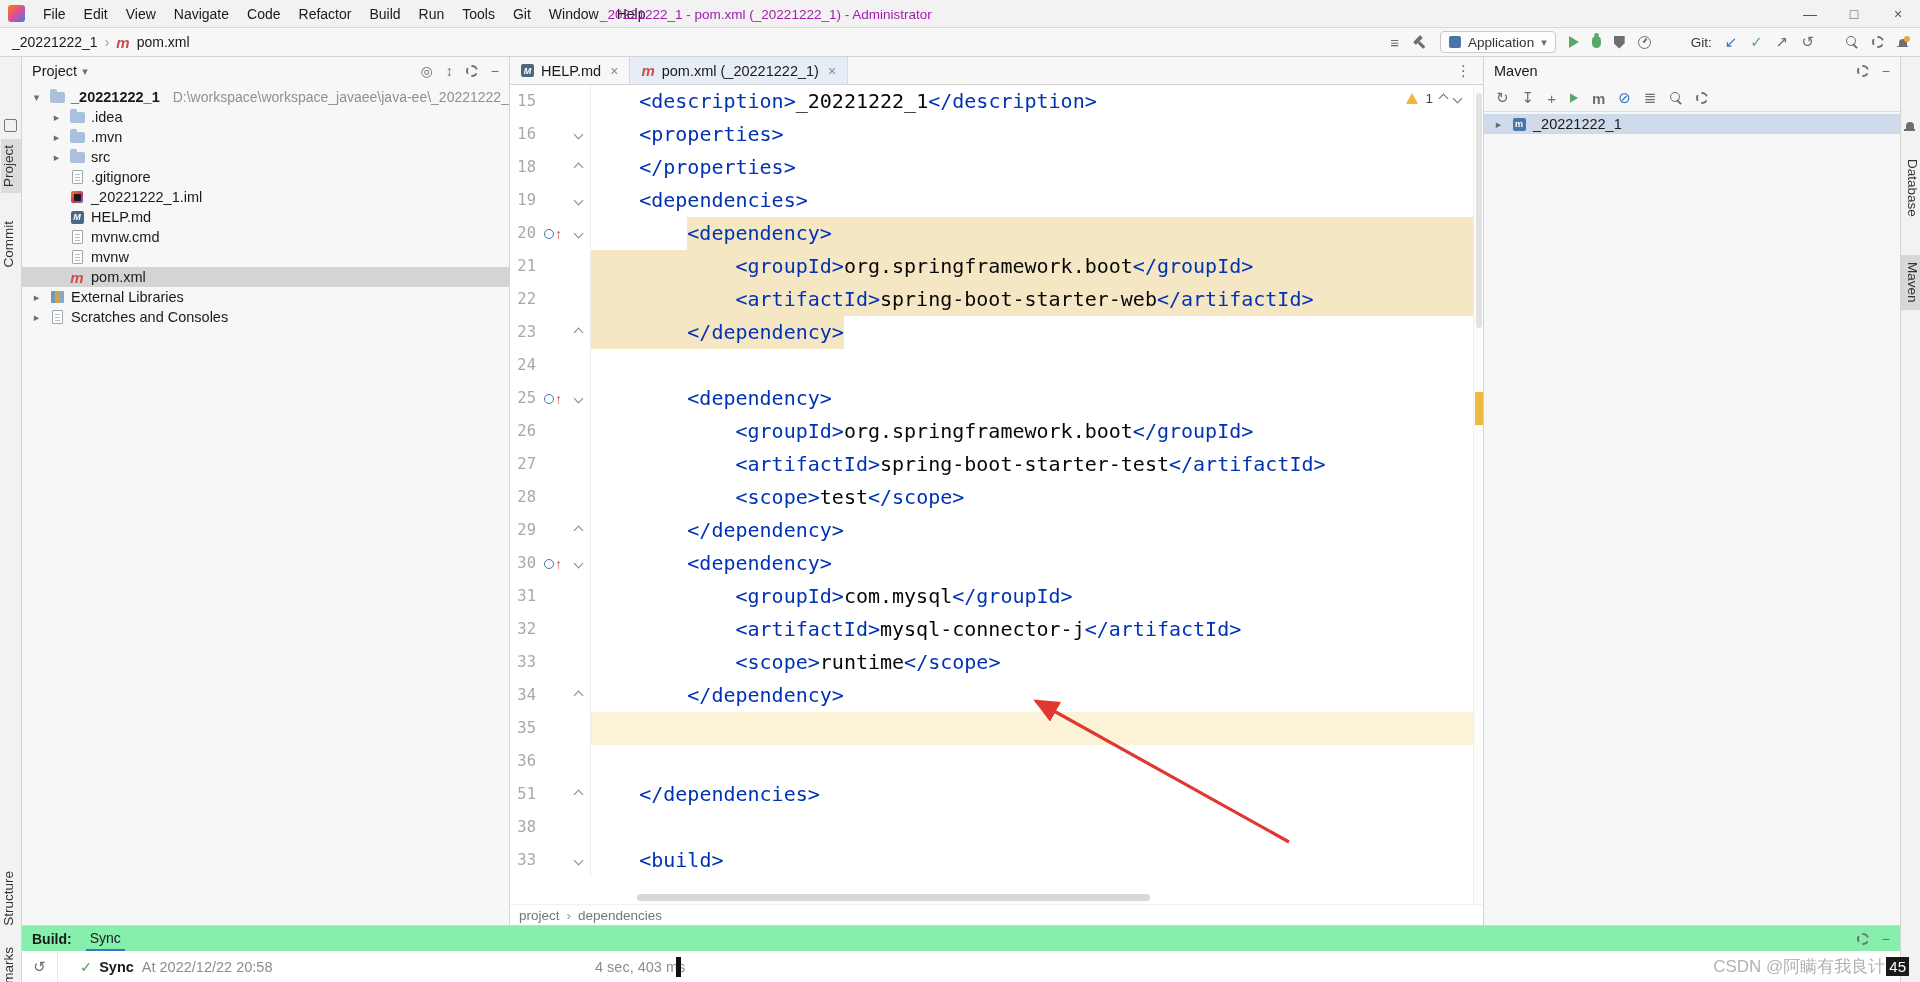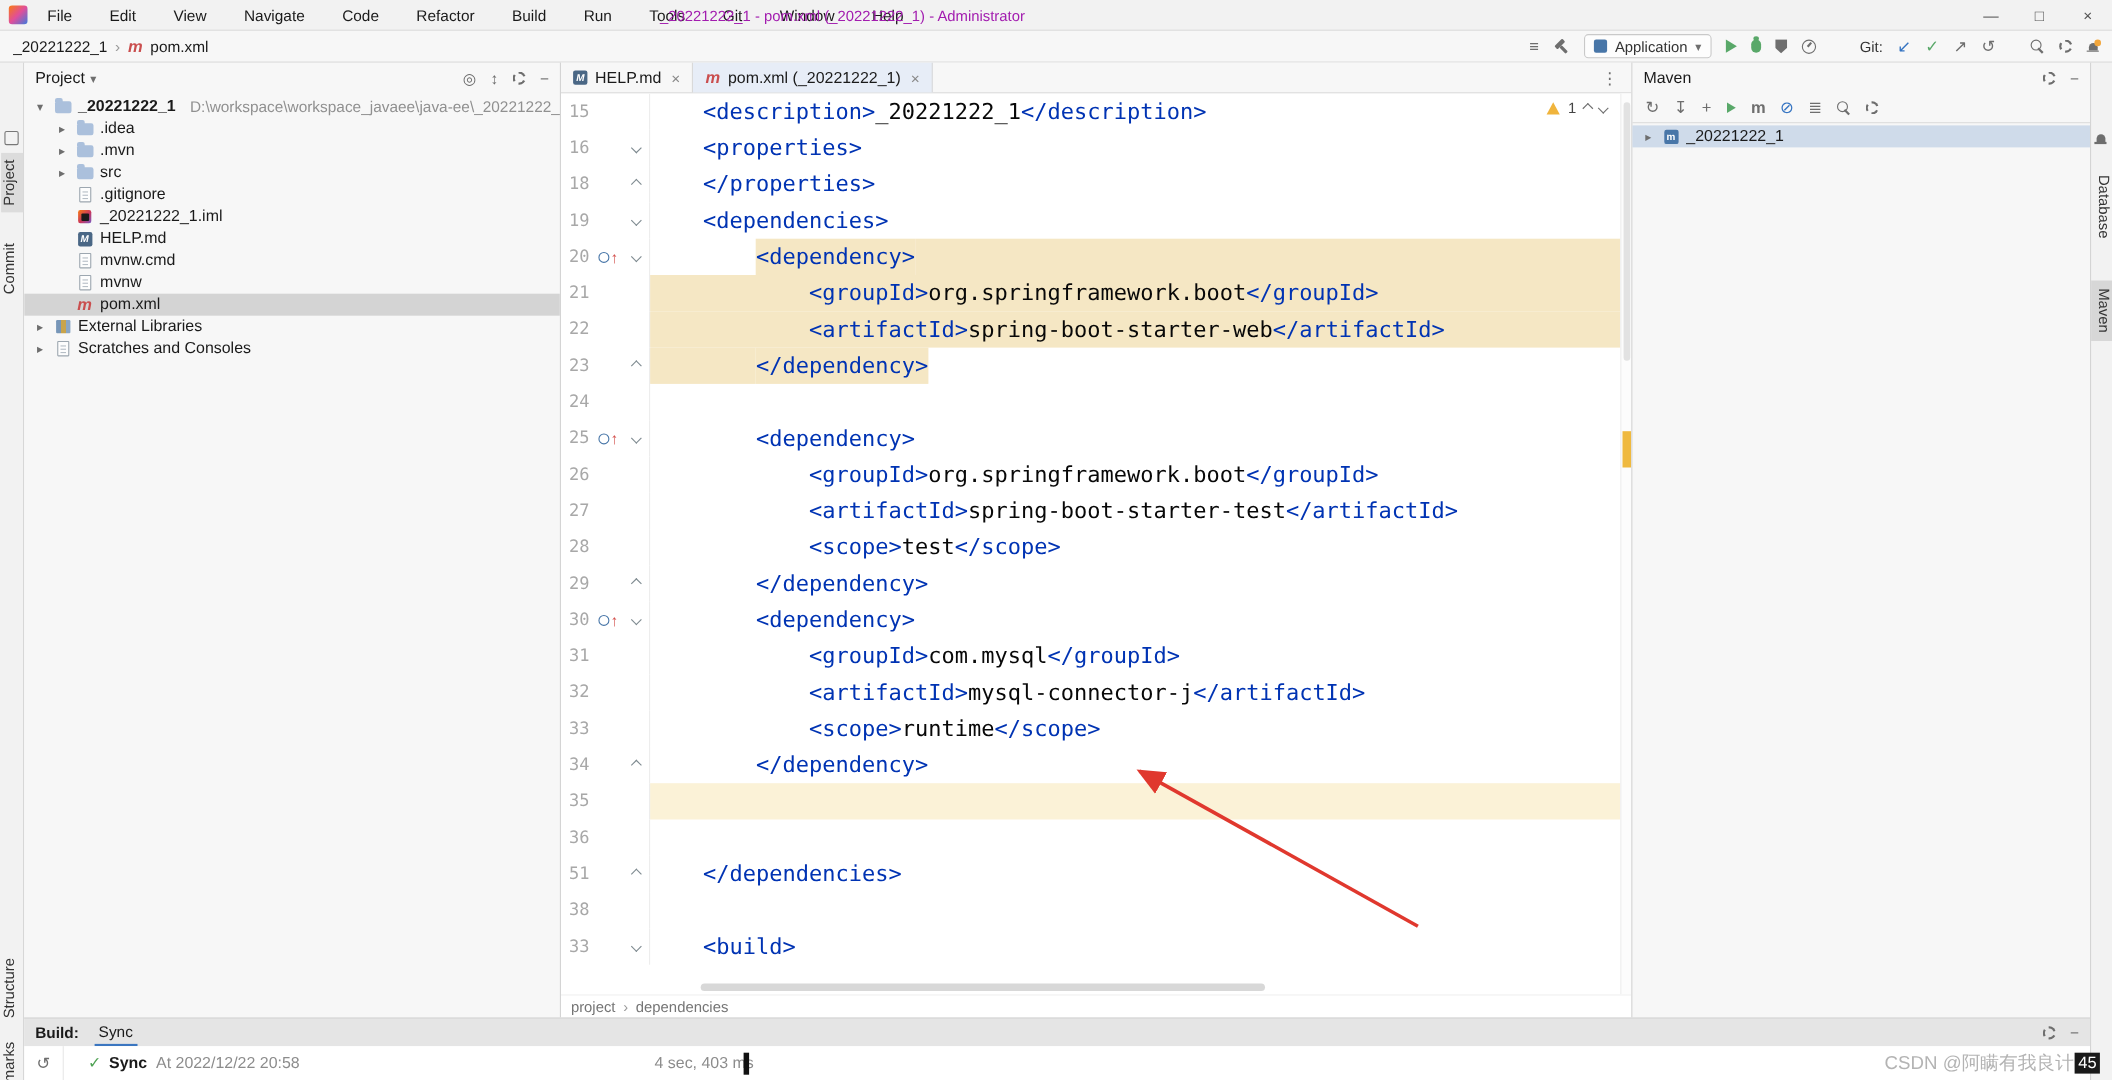--- a/index.html
+++ b/index.html
@@ -5,21 +5,21 @@
   *{box-sizing:border-box;margin:0;padding:0}
   html,body{background:#fff}
   #app{position:relative;width:1920px;height:982px;overflow:hidden;
        font-family:"Liberation Sans","DejaVu Sans",sans-serif;color:#1a1a1a;background:#fff;}
 
   
   #titlebar{position:absolute;top:0;left:0;width:1920px;height:28px;background:#f2f2f2;
             display:flex;align-items:center;border-bottom:1px solid #d8d8d8;}
   .logo{width:17px;height:17px;border-radius:3px;margin:0 10px 0 8px;
         background:linear-gradient(135deg,#f97a12,#e04e9a 50%,#3d7bde)}
-  .menus{display:flex;align-items:center;gap:18px}
+  .menus{display:flex;align-items:center;gap:2px}
   .menu-item{font-size:14px;padding:3px 8px;color:#1a1a1a;cursor:default}
   #win-title{position:absolute;left:600px;top:0;height:28px;display:flex;align-items:center;
              font-size:13.5px;color:#a21caf}
   #win-controls{position:absolute;right:0;top:0;height:28px;display:flex;align-items:center}
   .wbtn{width:44px;text-align:center;font-size:14px;color:#555;line-height:28px}
 
   
   #navbar{position:absolute;top:28px;left:0;width:1920px;height:29px;background:#f7f7f7;
           border-bottom:1px solid #d4d4d4;display:flex;align-items:center}
   #nav-breadcrumb{display:flex;align-items:center;gap:7px;padding-left:12px;font-size:14px}
@@ -125,21 +125,21 @@
 
   
   #maven{position:absolute;left:1483px;top:57px;width:417px;height:868px;background:#f7f7f7;border-left:1px solid #d4d4d4}
   #maven .panel-head{border-bottom:none}
   #mvn-toolbar{height:27px;display:flex;align-items:center;gap:13px;padding:0 12px;border-bottom:1px solid #ddd}
   .mvn-sq{width:13px;height:13px;background:#4876a8;border-radius:2px;color:#fff;font-size:9px;font-weight:bold;
           display:flex;align-items:center;justify-content:center;font-style:normal}
   #mvn-tree .trow.sel{background:#cfdbea}
 
   
-  #build{position:absolute;left:22px;top:925px;width:1878px;height:57px;background:#e5e5e5;border-top:1px solid #d4d4d4}
+  #build{position:absolute;left:22px;top:925px;width:1878px;height:57px;background:#86efac;border-top:1px solid #d4d4d4}
   #build-head{height:25px;display:flex;align-items:center;padding:0 10px;font-size:14px}
   #build-label{font-weight:700;margin-right:14px}
   #build-tab{height:25px;display:flex;align-items:center;padding:0 4px;border-bottom:2px solid #3b76c0;color:#1a1a1a}
   #build-head .sp{flex:1}
   #build-body{position:relative;height:31px;background:#fff;display:flex;align-items:center;font-size:14.5px}
   #build-minibar{width:36px;height:100%;border-right:1px solid #e8e8e8;display:flex;align-items:center;justify-content:center;color:#6e6e6e}
   .bcheck{color:#4fa254;font-weight:700;margin:0 7px 0 22px}
   #build-status-title{font-weight:700;margin-right:8px}
   #build-status-detail{color:#8c8c8c}
   #build-duration{position:absolute;left:573px;color:#8c8c8c}

